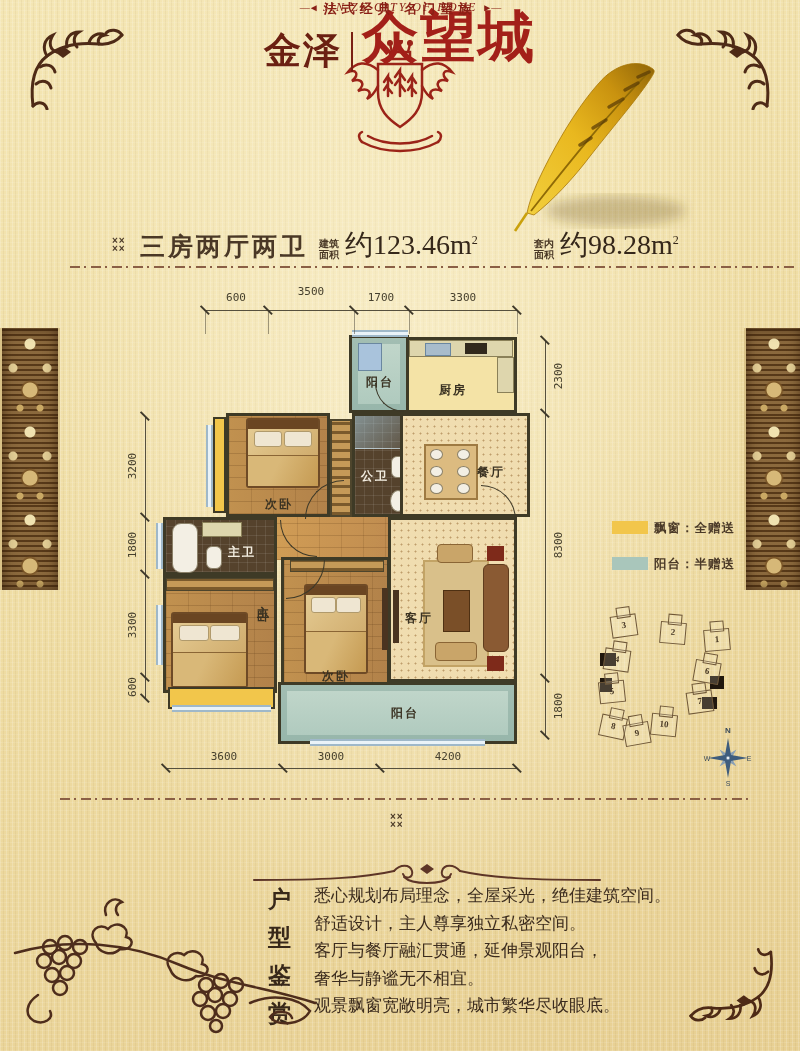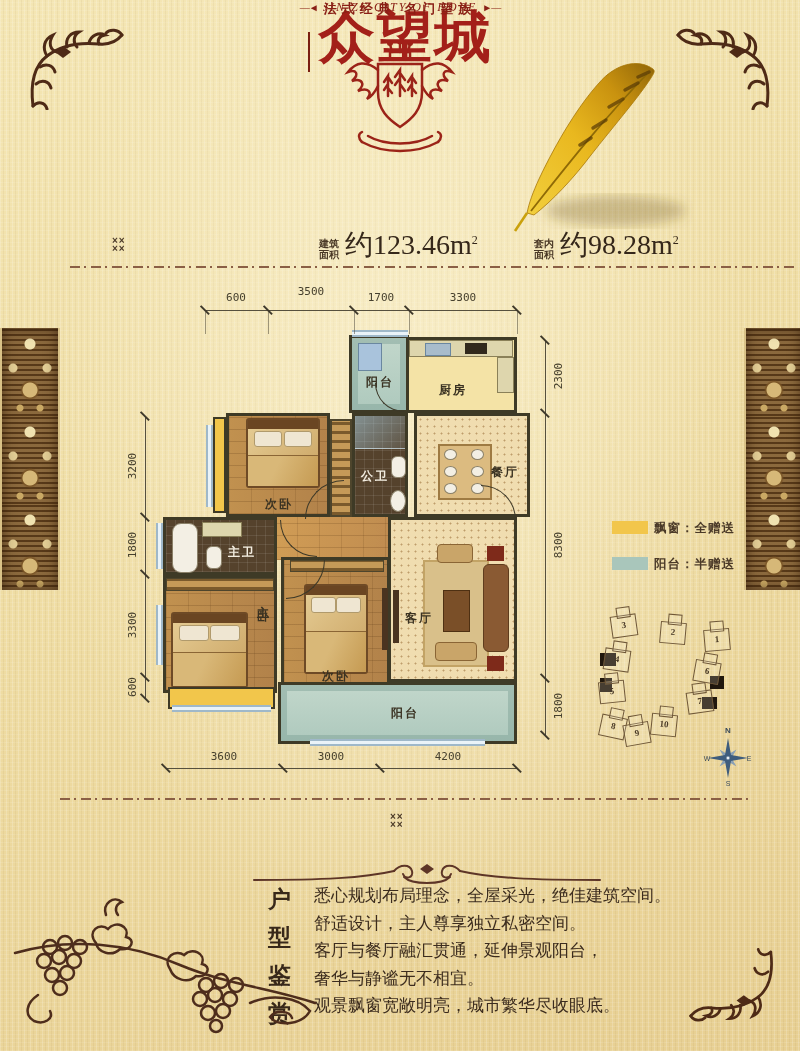--- a/index.html
+++ b/index.html
@@ -174,31 +174,33 @@
       <path d="M150,22 l11,-5"></path>
         <path d="M137,35 l13,-7"></path>
         <path d="M121,52 l14,-8"></path>
       <path d="M105,73 l13,-8"></path>
         <path d="M92,90 l11,-7"></path>
     </g>
     <path d="M39,158 L27,176" stroke="#caa10c" stroke-width="2.6"></path>
   </svg>
 
   <div class="abs brand-row">
+    <span class="brand-left">金泽</span>
     <span class="brand-div"></span>
     <span class="brand-right">众望城</span>
   </div>
   <div class="abs brand-en">
     <span class="brand-orn">―◄</span>
     <span>JIN ZE CITY OF HOPE</span>
     <span class="brand-orn">►―</span>
   </div>
   <div class="abs brand-tag">法式经典  名门望族</div>
 
   <div class="abs marker" style="left:112px;top:237px">××××</div>
+  <div class="abs unit-type">三房两厅两卫</div>
   <div class="abs area-label" style="left:319px;top:238px">
     <div>建筑</div>
     <div>面积</div>
   </div>
   <div class="abs area-value" style="left:345px;top:226px">
     <span>约123.46m</span><sup>2</sup>
   </div>
   <div class="abs area-label" style="left:534px;top:238px">
     <div>套内</div>
     <div>面积</div>
@@ -230,21 +232,21 @@
       </div>
       <span class="room-label" style="left:36px;top:80px">次卧</span>
     </div>
     <div class="slats" style="left:230px;top:139px;width:22px;height:98px"></div>
     <div class="room tile" style="left:252px;top:133px;width:56px;height:104px">
       <div class="abs" style="left:0;top:0;width:50px;height:32px;background:linear-gradient(135deg,rgba(170,210,230,0.55),rgba(170,210,230,0.12));border-bottom:1px solid rgba(220,240,250,0.6)"></div>
       <div class="fix" style="left:36px;top:40px;width:13px;height:20px;border-radius:6px"></div>
       <div class="fix" style="left:35px;top:74px;width:14px;height:20px;border-radius:50%"></div>
       <span class="room-label light" style="left:6px;top:52px">公卫</span>
     </div>
-    <div class="room tan" style="left:314px;top:133px;width:116px;height:104px">
+    <div class="room tan" style="left:300px;top:133px;width:130px;height:104px">
       <div class="abs" style="left:21px;top:28px;width:50px;height:52px;background:#dcbb80;border:2px solid #9e7a42">
         <div class="fix" style="left:4px;top:3px;width:11px;height:9px;border-radius:50%"></div>
         <div class="fix" style="left:31px;top:3px;width:11px;height:9px;border-radius:50%"></div>
         <div class="fix" style="left:4px;top:20px;width:11px;height:9px;border-radius:50%"></div>
         <div class="fix" style="left:31px;top:20px;width:11px;height:9px;border-radius:50%"></div>
         <div class="fix" style="left:4px;top:37px;width:11px;height:9px;border-radius:50%"></div>
         <div class="fix" style="left:31px;top:37px;width:11px;height:9px;border-radius:50%"></div>
       </div>
       <span class="room-label" style="left:74px;top:48px">餐厅</span>
     </div>

